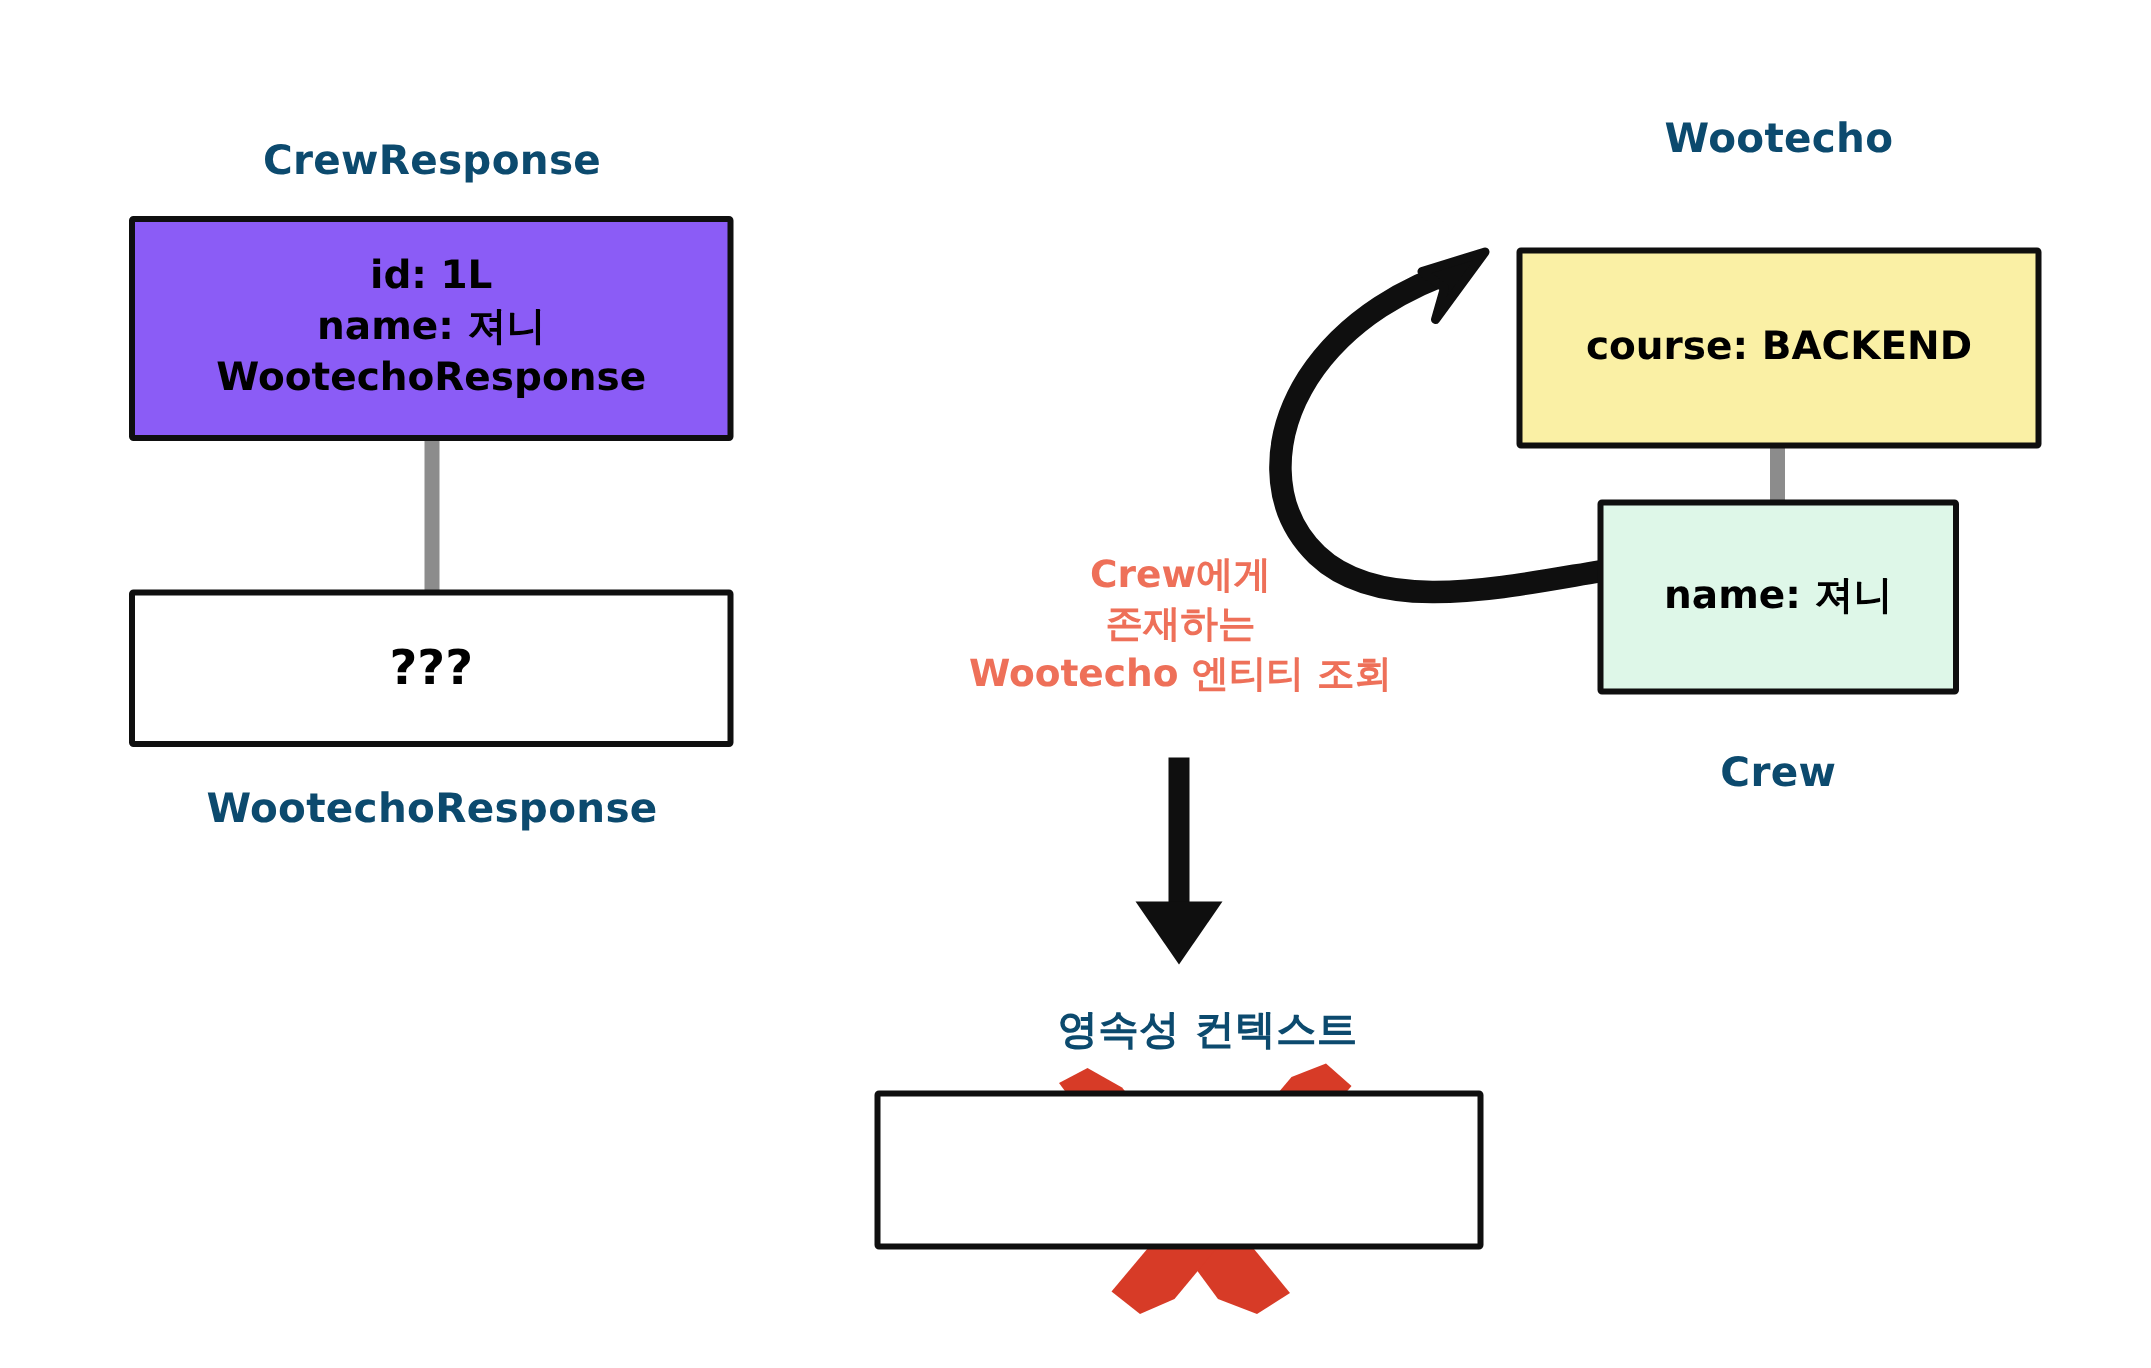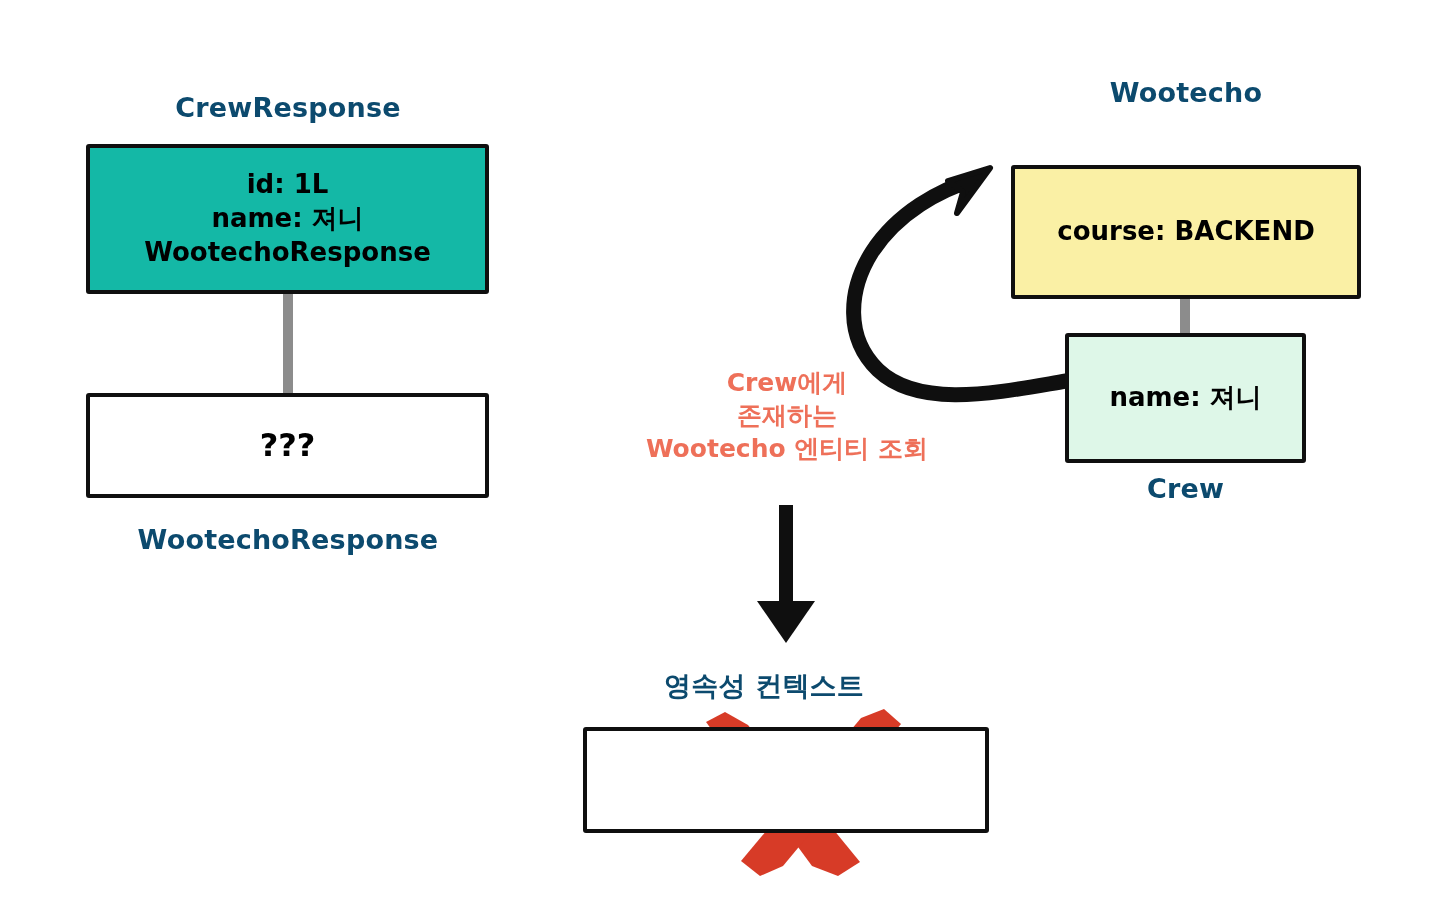--- a/index.html
+++ b/index.html
@@ -86,21 +86,21 @@
   </g>
 
   <g>
     <path d="M 706 722 L 725 712 L 748 725 L 860 862 L 838 876 L 812 866 Z" fill="#d73b27"></path>
     <path d="M 861 718 L 884 709 L 901 724 L 783 866 L 760 876 L 741 861 Z" fill="#d73b27"></path>
   </g>
 </svg>
 
 <div class="node-label" style="left:86px; top:92px; width:404px;">CrewResponse</div>
 
-<div class="box" style="left:86px; top:144px; width:403px; height:150px; background:#14b8a6;">
+<div class="box" style="left:86px; top:144px; width:403px; height:150px; background:#8b5cf6;">
   <span class="box-text">id: 1L
 name: 져니
 WootechoResponse</span>
 </div>
 
 <div class="box" style="left:86px; top:393px; width:403px; height:105px; background:#ffffff;">
   <span class="box-text" style="font-size:32px;">???</span>
 </div>
 
 <div class="node-label" style="left:86px; top:524px; width:404px;">WootechoResponse</div>
@@ -108,23 +108,23 @@
 <div class="node-label" style="left:1011px; top:77px; width:350px;">Wootecho</div>
 
 <div class="box" style="left:1011px; top:117px; width:350px; height:134px; background:#faf0a5;margin-top:48px;">
   <span class="box-text">course: BACKEND</span>
 </div>
 
 <div class="box" style="left:1065px; top:333px; width:241px; height:130px; background:#def7e8;">
   <span class="box-text">name: 져니</span>
 </div>
 
-<div class="node-label" style="left:1065px; top:473px; width:241px;">Crew</div>
+<div class="node-label" style="left:1065px; top:500px; width:241px;">Crew</div>
 
 <div class="annotation" style="left:598px; top:366px; width:378px;text-align:center;">Crew에게
 존재하는
 Wootecho 엔티티 조회</div>
 
-<div class="node-label" style="left:561px; top:668px; width:406px;">영속성 컨텍스트</div>
+<div class="node-label" style="left:602px; top:668px; width:406px;">영속성 컨텍스트</div>
 
 <div class="box" style="left:583px; top:727px; width:406px; height:106px; background:#ffffff;">
   <span class="box-text"></span>
 </div>
 
 </body></html>

